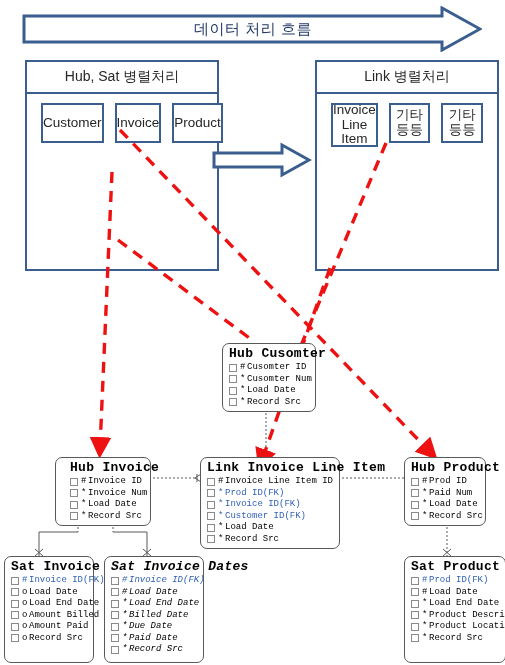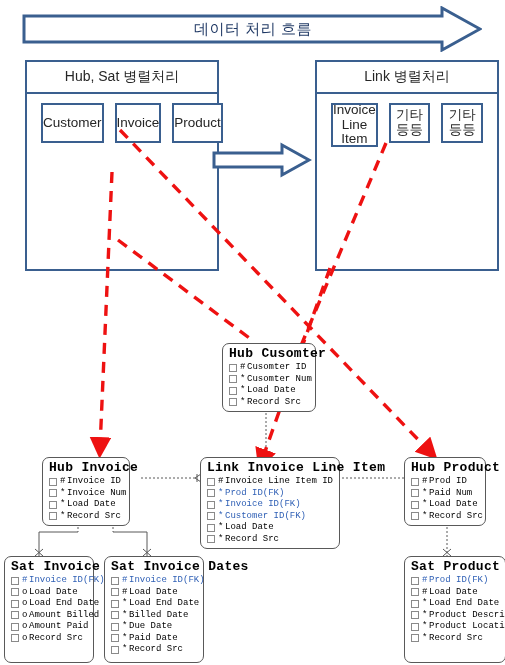--- a/index.html
+++ b/index.html
@@ -160,21 +160,21 @@
           <span>Load Date</span>
         </div>
         <div class="attr">
           <span class="chk"></span>
           <span class="mk">*</span>
           <span>Record Src</span>
         </div>
       </div>
   </div>
 
-  <div class="ent" id="e-hubinv" style="left:42px;top:457px;width:86px;">
+  <div class="ent" id="e-hubinv" style="left:55px;top:457px;width:86px;padding-left:8px;">
     <div class="ent-title">Hub Invoice</div>
     <div class="ent-attrs">
         <div class="attr">
           <span class="chk"></span>
           <span class="mk">#</span>
           <span>Invoice ID</span>
         </div>
         <div class="attr">
           <span class="chk"></span>
           <span class="mk">*</span>
@@ -284,21 +284,21 @@
           <span>Amount Paid</span>
         </div>
         <div class="attr">
           <span class="chk"></span>
           <span class="mk">o</span>
           <span>Record Src</span>
         </div>
       </div>
   </div>
 
-  <div class="ent" id="e-satdates" style="left:104px;top:556px;width:98px;height:105px;">
+  <div class="ent" id="e-satdates" style="left:104px;top:556px;width:98px;height:105px;font-style:italic;">
     <div class="ent-title">Sat Invoice Dates</div>
     <div class="ent-attrs">
         <div class="attr fk">
           <span class="chk"></span>
           <span class="mk">#</span>
           <span>Invoice ID(FK)</span>
         </div>
         <div class="attr">
           <span class="chk"></span>
           <span class="mk">#</span>

